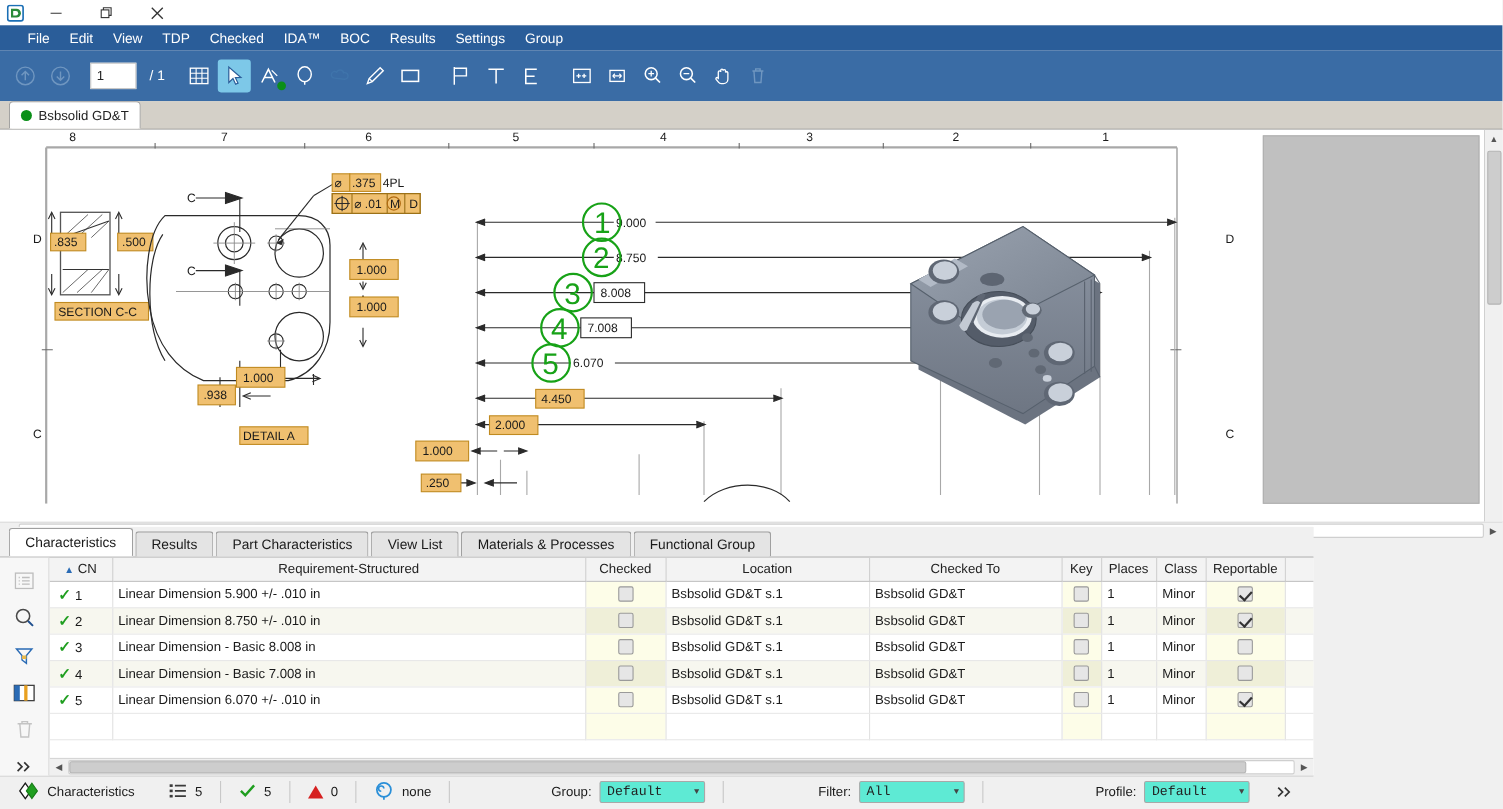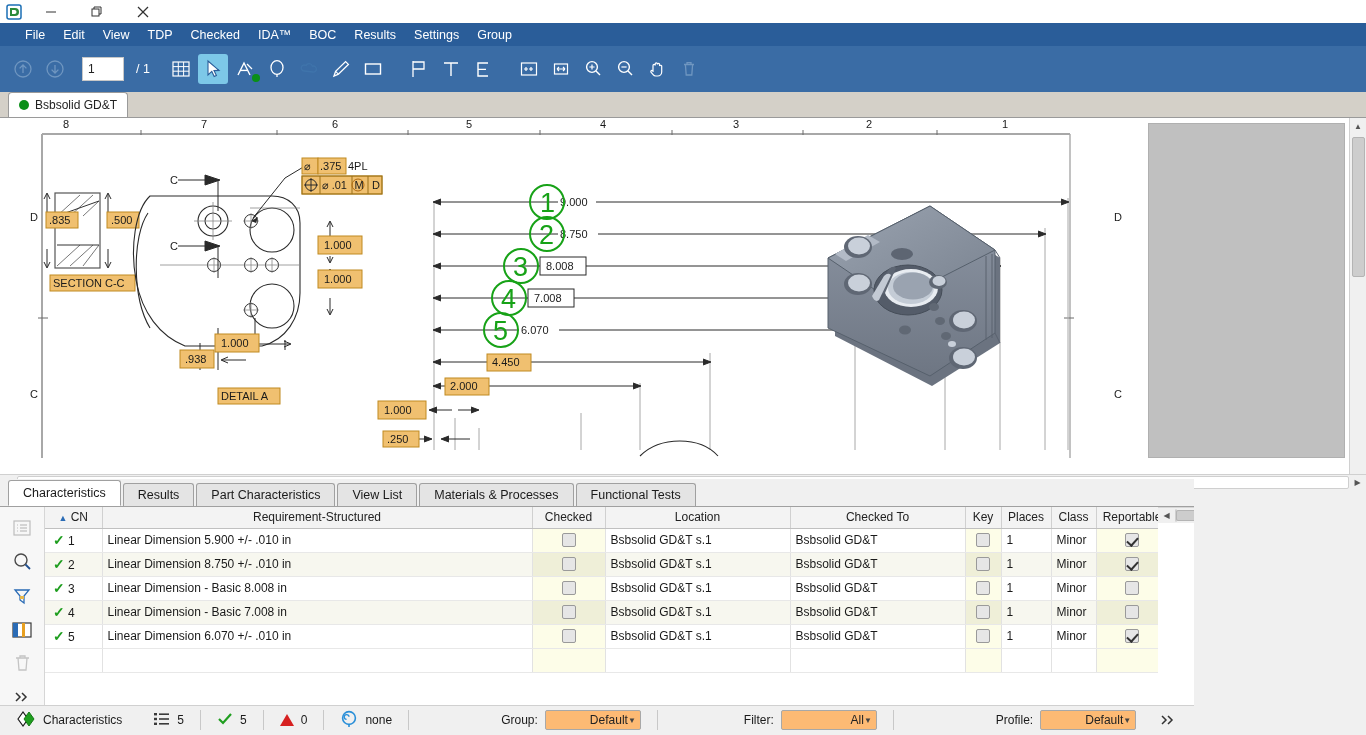--- a/index.html
+++ b/index.html
@@ -150,21 +150,21 @@
   }
   .ptab.active { background: #ffffff; height: 26px; border-bottom: 1px solid #ffffff; }
 
   .panel-body { display: flex; height: 198px; background: #ffffff; }
   .rail {
     width: 45px; background: #f7f7f7; border-right: 1px solid #d6d6d6;
     display: flex; flex-direction: column; align-items: center; padding-top: 12px; gap: 16px;
   }
   .rail-btn { width: 26px; height: 22px; display: flex; align-items: center; justify-content: center; }
 
-  .grid-wrap { flex: 1; display: flex; flex-direction: row; overflow: hidden; }
+  .grid-wrap { flex: 1; display: flex; flex-direction: column; overflow: hidden; }
   table.grid { border-collapse: collapse; width: 1321px; table-layout: fixed; }
   table.grid th {
     background: #f3f3f3; font-weight: normal; font-size: 12px; color: #222;
     border-right: 1px solid #d0d0d0; border-bottom: 1px solid #c0c0c0;
     height: 21px; padding: 0 4px; white-space: nowrap;
   }
   table.grid td {
     font-size: 12px; color: #1a1a1a; height: 24px;
     border-right: 1px solid #e2e2e2; border-bottom: 1px solid #e8e8e8;
     padding: 0 5px; white-space: nowrap; overflow: hidden;
@@ -185,24 +185,24 @@
   .gridscroll .gthumb{position:absolute;left:0;top:0;height:11px;width:1070px;background:#cdcdcd;border:1px solid #b4b4b4;border-radius:2px;}
 
   
   .statusbar {
     height: 29px; background: #f0f0f0; border-top: 1px solid #d0d0d0;
     display: flex; align-items: center; font-size: 12px; color: #1a1a1a;
   }
   .st-cell { display: flex; align-items: center; gap: 7px; padding: 0 16px; height: 29px; }
   .st-div { width: 1px; height: 20px; background: #c8c8c8; }
   .st-select {
-    height: 20px; min-width: 96px; background: #fdba74;
+    height: 20px; min-width: 96px; background: #5eead4;
     border: 1px solid #a8a8a8; border-radius: 2px;
-    display: flex; align-items: center; justify-content: flex-end;
-    padding: 0 4px 0 6px; font-size: 12px; color: #222;
+    display: flex; align-items: center; justify-content: space-between;
+    padding: 0 4px 0 6px; font-size: 12px; color: #222; font-family: Liberation Mono, monospace;
   }
   .st-select .car { font-size: 8px; color: #444; }
   .red-tri { width: 0; height: 0; border-left: 7px solid transparent; border-right: 7px solid transparent; border-bottom: 12px solid #d62020;}
 </style>
 </head>
 <body>
 
 <div class="titlebar">
   <span class="title-icon">
     <svg width="16" height="16" viewBox="0 0 16 16">
@@ -726,21 +726,21 @@
     <div class="ptab">
         <span>Part Characteristics</span>
       </div>
     <div class="ptab">
         <span>View List</span>
       </div>
     <div class="ptab">
         <span>Materials &amp; Processes</span>
       </div>
     <div class="ptab">
-        <span>Functional Tests</span>
+        <span>Functional Group</span>
       </div>
   </div>
 
   <div class="panel-body">
     <div class="rail">
       <span class="rail-btn">
         <svg width="18" height="16" viewBox="0 0 18 16">
             <rect x="1" y="1" width="16" height="14" fill="none" stroke="#bdbdbd" stroke-width="1.2"></rect>
             <g stroke="#bdbdbd" stroke-width="1.2">
               <line x1="4" y1="5" x2="5" y2="5"></line>

